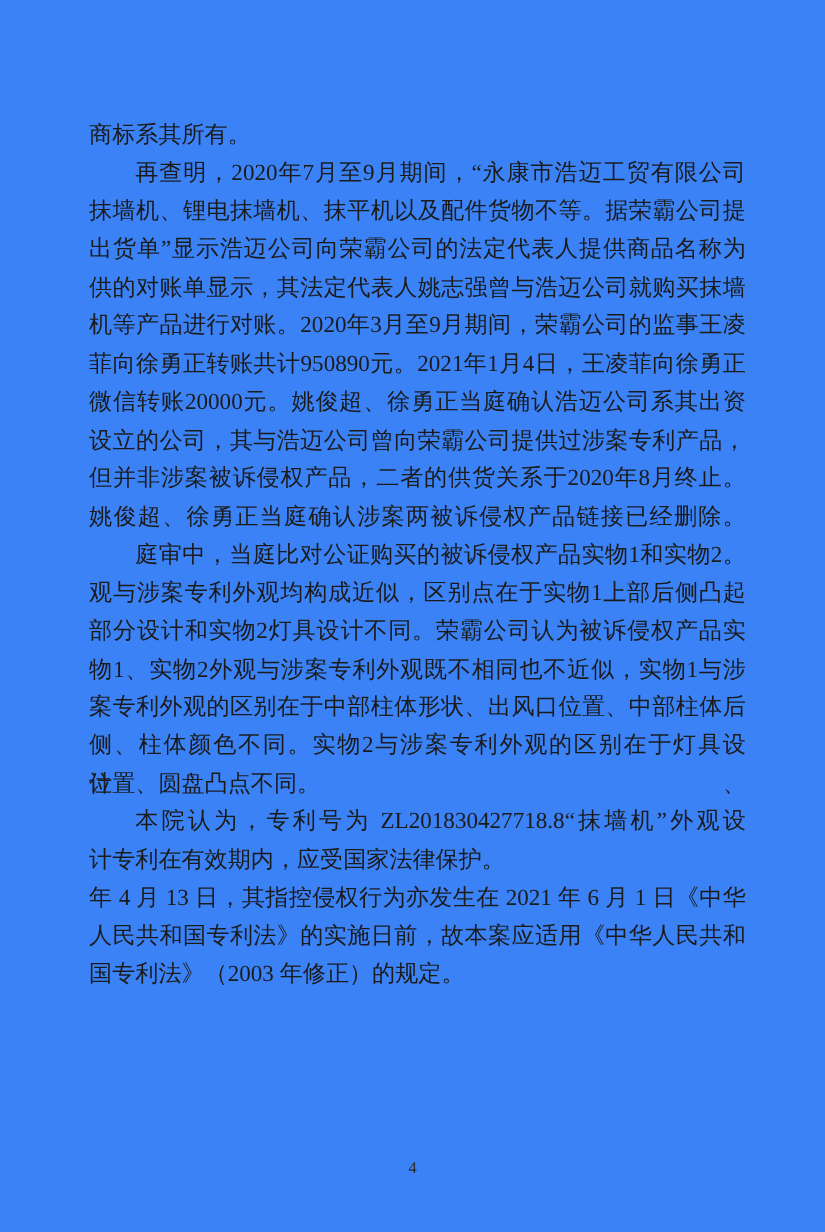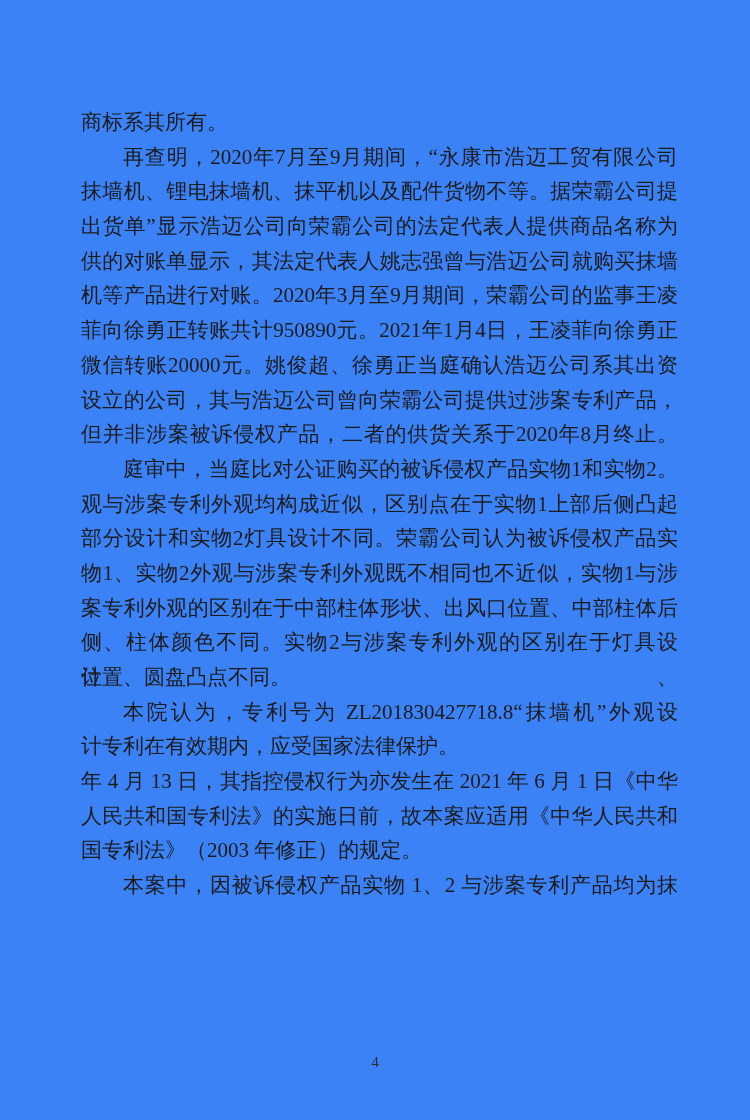--- a/index.html
+++ b/index.html
@@ -56,28 +56,28 @@
       <div class="line">商标系其所有。</div>
       <div class="line indent justify">再查明，2020年7月至9月期间，“永康市浩迈工贸有限公司</div>
       <div class="line justify">抹墙机、锂电抹墙机、抹平机以及配件货物不等。据荣霸公司提</div>
       <div class="line justify">出货单”显示浩迈公司向荣霸公司的法定代表人提供商品名称为</div>
       <div class="line justify">供的对账单显示，其法定代表人姚志强曾与浩迈公司就购买抹墙</div>
       <div class="line justify">机等产品进行对账。2020年3月至9月期间，荣霸公司的监事王凌</div>
       <div class="line justify">菲向徐勇正转账共计950890元。2021年1月4日，王凌菲向徐勇正</div>
       <div class="line justify">微信转账20000元。姚俊超、徐勇正当庭确认浩迈公司系其出资</div>
       <div class="line justify">设立的公司，其与浩迈公司曾向荣霸公司提供过涉案专利产品，</div>
       <div class="line justify">但并非涉案被诉侵权产品，二者的供货关系于2020年8月终止。</div>
+      <div class="line justify">姚俊超、徐勇正当庭确认涉案两被诉侵权产品链接已经删除。</div>
       <div class="line indent justify">庭审中，当庭比对公证购买的被诉侵权产品实物1和实物2。</div>
       <div class="line justify">观与涉案专利外观均构成近似，区别点在于实物1上部后侧凸起</div>
       <div class="line justify">部分设计和实物2灯具设计不同。荣霸公司认为被诉侵权产品实</div>
       <div class="line justify">物1、实物2外观与涉案专利外观既不相同也不近似，实物1与涉</div>
       <div class="line justify">案专利外观的区别在于中部柱体形状、出风口位置、中部柱体后</div>
       <div class="line justify">侧、柱体颜色不同。实物2与涉案专利外观的区别在于灯具设计、</div>
       <div class="line">位置、圆盘凸点不同。</div>
       <div class="line indent justify">本院认为，专利号为 ZL201830427718.8“抹墙机”外观设</div>
       <div class="line">计专利在有效期内，应受国家法律保护。</div>
       <div class="line justify">年 4 月 13 日，其指控侵权行为亦发生在 2021 年 6 月 1 日《中华</div>
       <div class="line justify">人民共和国专利法》的实施日前，故本案应适用《中华人民共和</div>
       <div class="line">国专利法》（2003 年修正）的规定。</div>
-      <div class="line indent justify">本案中，因被诉侵权产品实物 1、2 与涉案专利产品均为抹</div>
     </div>
   <div class="page-number">4</div>
 </div>
 
 </body></html>

